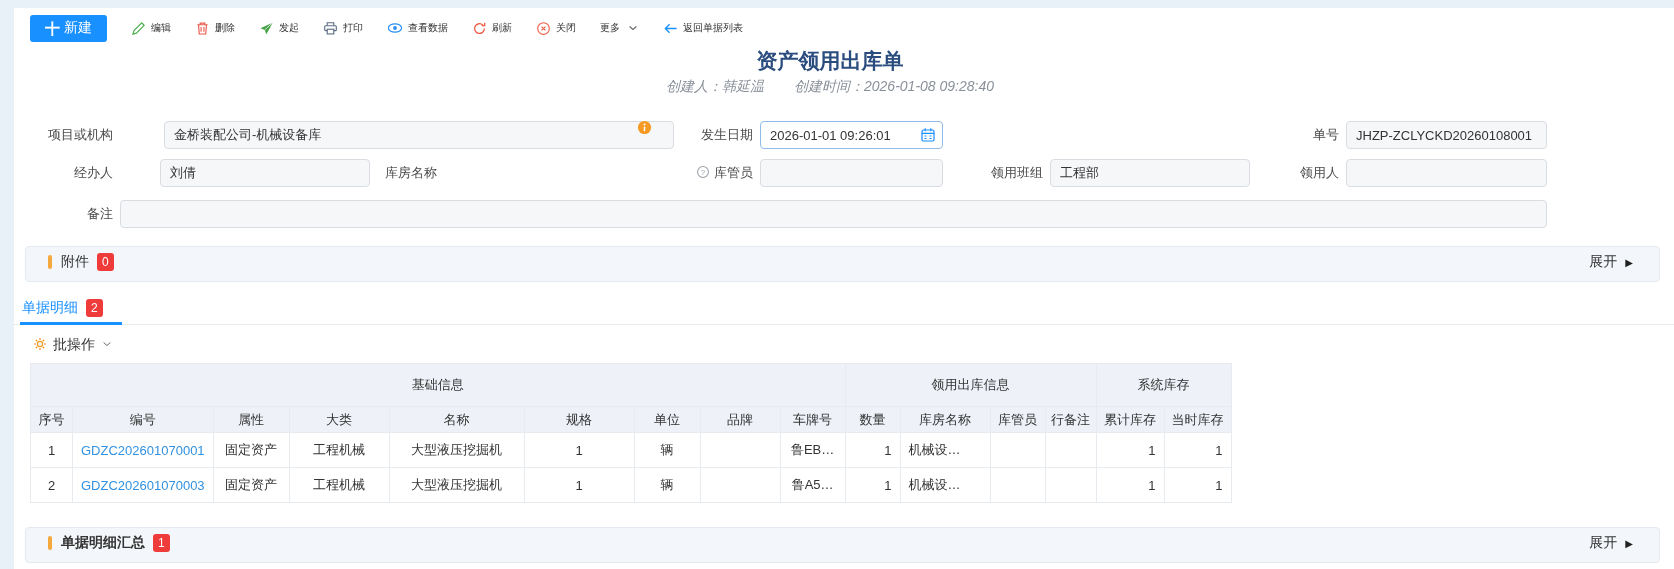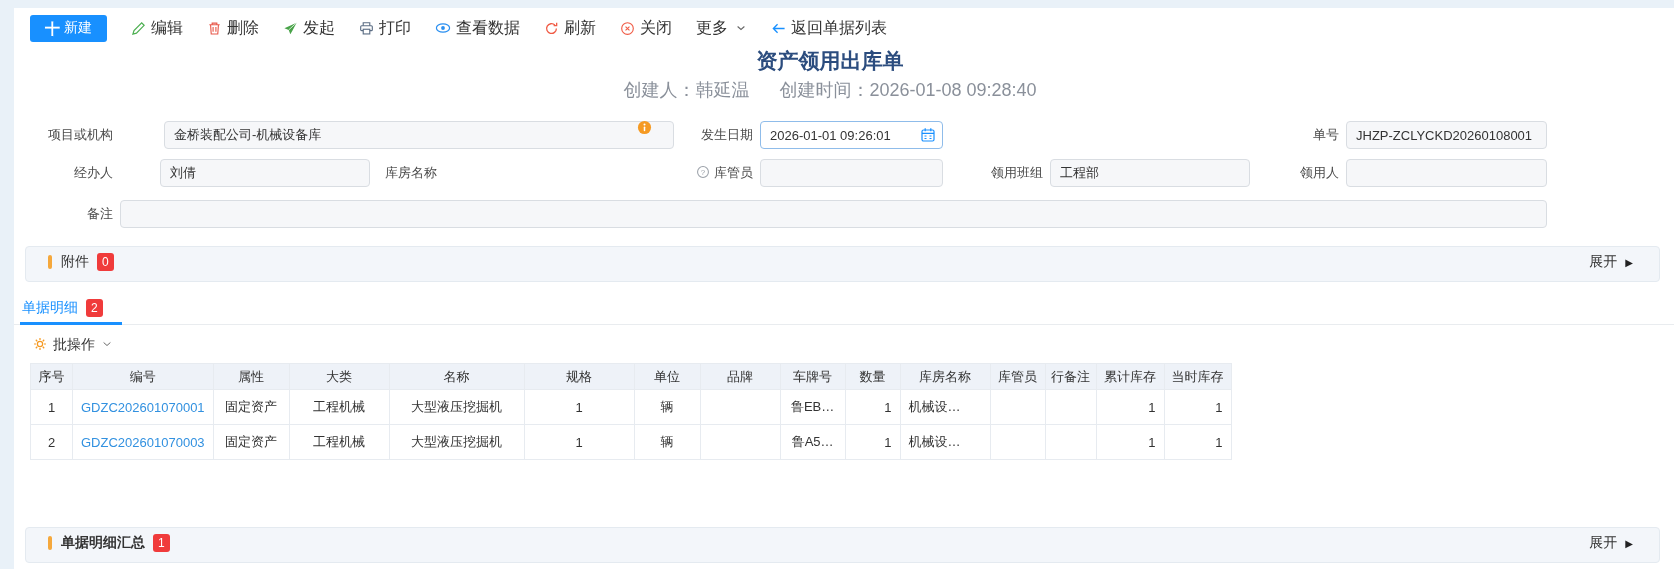--- a/index.html
+++ b/index.html
@@ -5,27 +5,27 @@
   * { margin:0; padding:0; box-sizing:border-box; }
   html,body { width:1674px; height:569px; }
   body { font-family:"Liberation Sans","DejaVu Sans",sans-serif; background:#e9f1f8; overflow:hidden; }
   .page { position:relative; width:1674px; height:569px; }
   .card { position:absolute; left:14px; top:8px; right:0; bottom:0; background:#ffffff; }
 
   
   .toolbar { position:absolute; left:30px; top:14px; height:28px; display:flex; align-items:center; gap:24px; }
   .btn-primary { display:flex; align-items:center; gap:4px; background:#1890ff; color:#fff; border:none; border-radius:3px; height:27px; padding:0 15px; font-size:14px; cursor:pointer; font-family:inherit; }
   .btn-primary .plus { font-size:15px; font-weight:bold; line-height:1; }
-  .tbtn { display:flex; align-items:center; gap:5px; font-size:16px; color:#333; cursor:pointer; white-space:nowrap; }
+  .tbtn { display:flex; align-items:center; gap:5px; font-size:10px; color:#333; cursor:pointer; white-space:nowrap; }
   .tbtn svg { display:block; }
   .chev { margin-left:2px; }
 
   
   .doc-title { position:absolute; left:0; top:47px; width:1660px; text-align:center; font-size:21px; font-weight:bold; color:#2b4c7e; }
-  .doc-sub { position:absolute; left:0; top:78px; width:1660px; display:flex; justify-content:center; gap:30px; font-size:18px; color:#8a909a; }
+  .doc-sub { position:absolute; left:0; top:78px; width:1660px; display:flex; justify-content:center; gap:30px; font-size:14px; color:#8a909a;font-style:italic; }
 
   
   .field { position:absolute; display:flex; align-items:center; height:44px; }
   .flabel { font-size:13px; color:#4a4a4a; text-align:right; margin-right:7px; flex:none; white-space:nowrap; display:flex; align-items:center; justify-content:flex-end; gap:4px; }
   .finput { height:28px; border:1px solid #d9dde2; background:#f6f7f9; border-radius:4px; font-size:13px; color:#333; padding:0 9px; font-family:inherit; outline:none; flex:none; }
   .inwrap { position:relative; flex:none; }
   .inwrap .finput { width:100%; }
   .finput.date { background:#fff; border-color:#8fbcea; padding-right:44px; }
   .cal-ic { position:absolute; right:7px; top:6px; }
   .info-ic { position:absolute; left:637px; top:120px; }
@@ -264,20 +264,25 @@
         <col style="width:80px">
         <col style="width:65px">
         <col style="width:55px">
       <col style="width:90px">
         <col style="width:55px">
         <col style="width:51px">
         <col style="width:68px">
         <col style="width:67px">
     </colgroup>
     <thead>
+      <tr class="grow">
+        <th colspan="9">基础信息</th>
+        <th colspan="4">领用出库信息</th>
+        <th colspan="2">系统库存</th>
+      </tr>
       <tr class="crow">
         <th>序号</th>
         <th>编号</th>
         <th>属性</th>
         <th>大类</th>
         <th>名称</th>
         <th>规格</th>
         <th>单位</th>
         <th>品牌</th>
         <th>车牌号</th>

